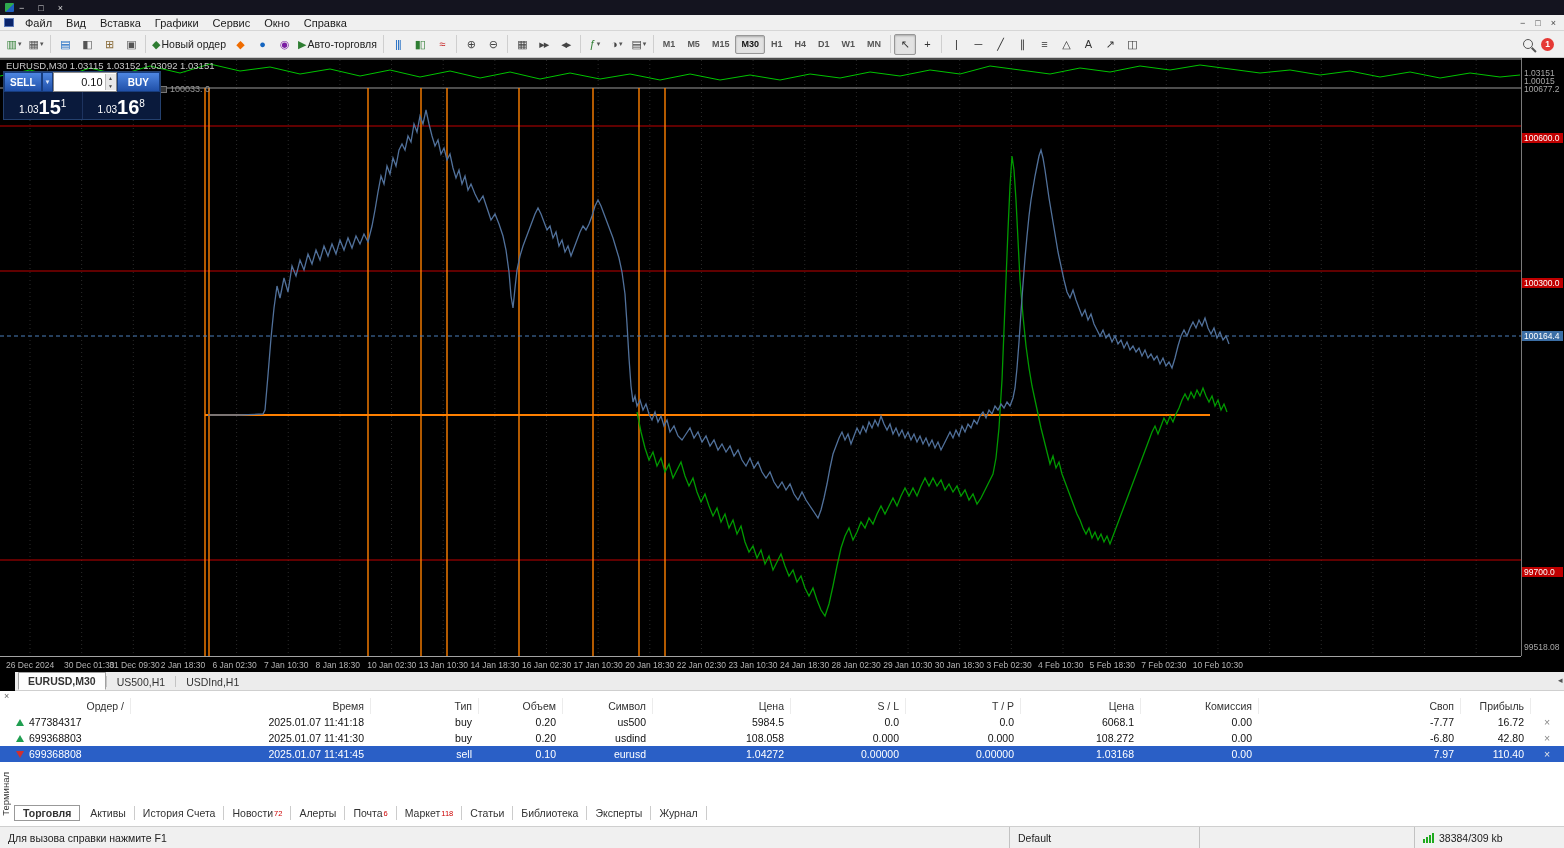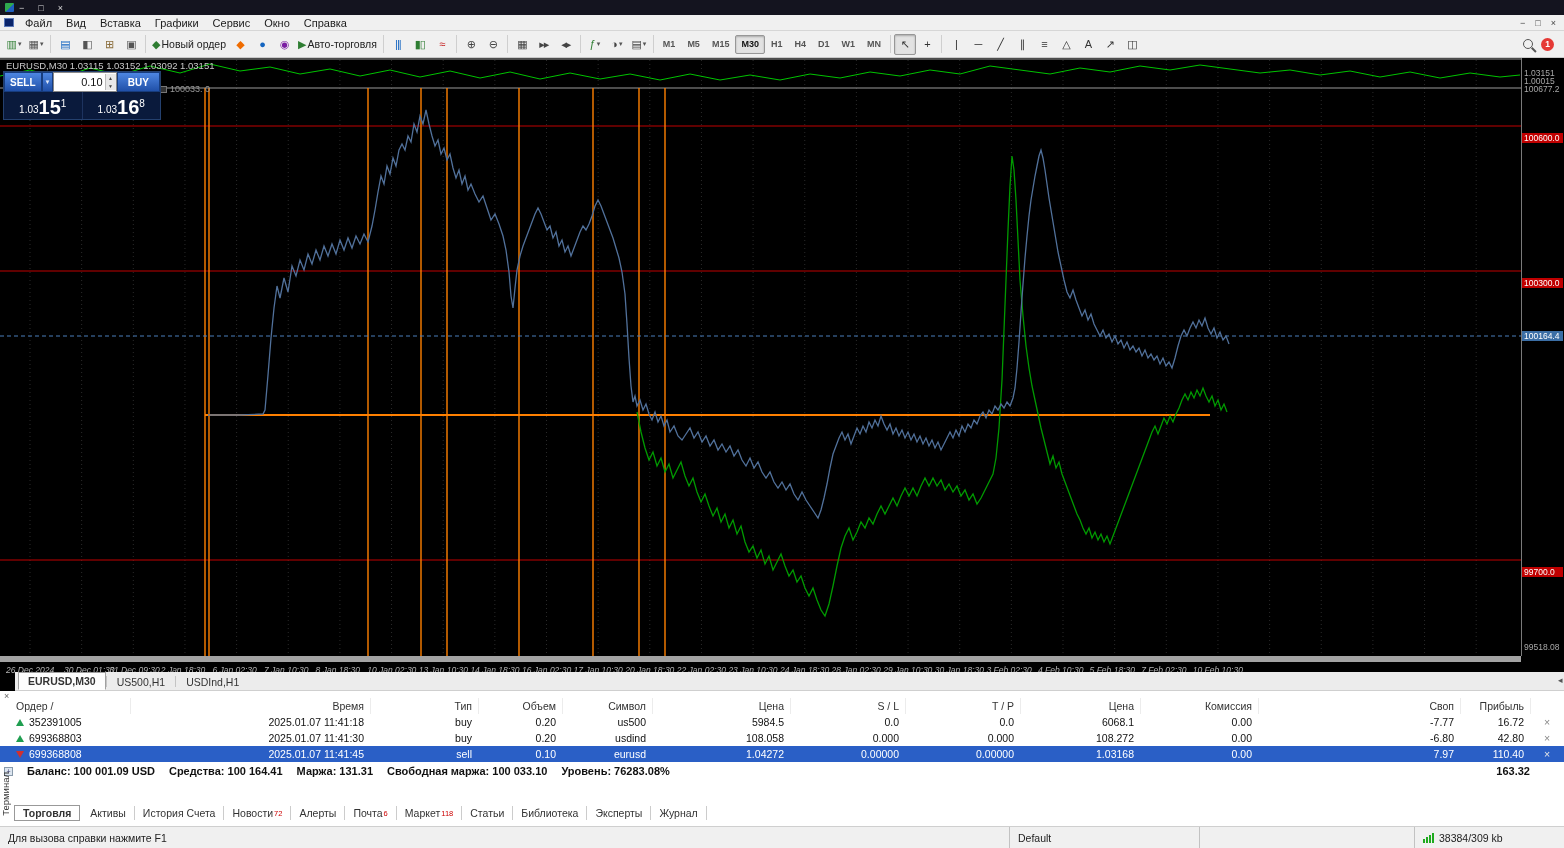--- a/index.html
+++ b/index.html
@@ -54,21 +54,21 @@
   .chart svg { position:absolute; top:0; left:0; }
   .ohlc { position:absolute; top:2px; left:6px; font-size:9.5px; color:#c8c8c8; z-index:5; }
   .marker { position:absolute; top:26px; left:160px; font-size:9px; color:#9a9a9a; z-index:5; display:flex; gap:3px; align-items:center;}
   .marker .mk-icon { width:7px; height:7px; border:1px solid #777; background:#333; display:inline-block; }
 
   .paxis { position:absolute; top:0; right:0; width:43px; height:598px; border-left:1px solid #7a7a7a; background:#000; z-index:4; }
   .pl { position:absolute; left:2px; font-size:8.5px; color:#a8a8a8; transform:translateY(-50%); white-space:nowrap; }
   .pl.red  { background:#c00000; color:#fff; padding:0 2px; left:0; right:1px;margin-top:12px; }
   .pl.blue { background:#3b6ea5; color:#fff; padding:0 2px; left:0; right:1px; }
 
-  .taxis { position:absolute; top:598px; left:0; width:1521px; height:16px; border-top:6px solid #a3a3a3; background:#000;font-style:italic; }
+  .taxis { position:absolute; top:598px; left:0; width:1521px; height:16px; border-top:1px solid #a3a3a3; background:#000; }
   .tl { position:absolute; top:3px; font-size:8.5px; color:#b4b4b4; white-space:nowrap; }
 
   
   .widget { position:absolute; top:13px; left:3px; width:158px; z-index:6;
     border:1px solid #24406e; background:#0a1a3c; }
   .w-row1 { display:flex; height:20px; }
   .w-btn { background:linear-gradient(#4d86e2,#2050a8); color:#fff; font-size:10px; font-weight:bold;
     border:1px solid #173c7d; display:flex; align-items:center; justify-content:center; }
   .w-sell { width:38px; } .w-buy { width:44px; }
   .w-dd { width:12px; background:linear-gradient(#4d86e2,#2050a8); border:1px solid #173c7d; color:#dce6f8; font-size:6px;
@@ -91,21 +91,21 @@
   .ctab.active { background:#fdfdfd; border:1px solid #a0a0a0; border-bottom:1px solid #fdfdfd; font-weight:bold; }
   .ctab-sep { width:1px; height:11px; background:#c4c4c4; margin-bottom:3px; }
   .ctab-arrows { position:absolute; right:5px; top:3px; display:flex; gap:7px; font-size:9px; color:#555; }
 
   
   .terminal { position:absolute; top:691px; left:0; width:1564px; height:135px; background:#fff; color:#111; }
   .t-close { position:absolute; top:1px; left:4px; font-size:9px; color:#666; line-height:1; }
   .t-grid { display:grid; grid-template-columns:130px 240px 108px 84px 90px 138px 115px 115px 120px 118px 202px 70px 34px; }
   .t-header { position:absolute; top:7px; left:0; width:1564px; height:16px; font-size:10.5px; color:#333; }
   .t-header .th { text-align:right; padding-right:6px; line-height:16px; border-left:1px solid #ececec; white-space:nowrap; overflow:hidden;}
-  .t-header .th:first-child { text-align:left; padding-left:16px; border-left:none; }
+  .t-header .th:first-child { text-align:right; padding-left:16px; border-left:none; }
   .t-rows { position:absolute; top:23px; left:0; width:1564px; }
   .t-row { height:16px; font-size:10.5px; color:#111; }
   .t-row .tc { text-align:right; padding-right:6px; line-height:16px; white-space:nowrap; }
   .t-row .tc-order { text-align:left; padding-left:16px; display:flex; align-items:center; gap:5px; }
   .t-row .tc-close { text-align:center; color:#888; padding-right:0; }
   .t-row.selected { background:#2a5fc6; color:#fff; }
   .t-row.selected .tc-close { color:#e8e8e8; }
   .tri-up { width:0; height:0; border-left:4px solid transparent; border-right:4px solid transparent; border-bottom:7px solid #1f9e50; display:inline-block; }
   .tri-down { width:0; height:0; border-left:4px solid transparent; border-right:4px solid transparent; border-top:7px solid #d03030; display:inline-block; }
   .t-balance { position:absolute; top:71px; left:0; width:1564px; height:18px; display:flex; align-items:center;
@@ -448,21 +448,21 @@
         <div class="th">Цена</div>
         <div class="th">Комиссия</div>
         <div class="th">Своп</div>
         <div class="th">Прибыль</div>
         <div class="th"></div>
       </div>
     <div class="t-rows" id="t-rows">
         <div class="t-row t-grid">
           <div class="tc tc-order">
             <span class="tri-up"></span>
-            <span>352391005</span>
+            <span>477384317</span>
           </div>
           <div class="tc">2025.01.07 11:41:18</div>
           <div class="tc">buy</div>
           <div class="tc">0.20</div>
           <div class="tc">us500</div>
           <div class="tc">5984.5</div>
           <div class="tc">0.0</div>
           <div class="tc">0.0</div>
           <div class="tc">6068.1</div>
           <div class="tc">0.00</div>
@@ -500,31 +500,20 @@
           <div class="tc">1.04272</div>
           <div class="tc">0.00000</div>
           <div class="tc">0.00000</div>
           <div class="tc">1.03168</div>
           <div class="tc">0.00</div>
           <div class="tc">7.97</div>
           <div class="tc">110.40</div>
           <div class="tc tc-close">×</div>
         </div>
       </div>
-    <div class="t-balance">
-      <span class="balance-expand-icon">+</span>
-      <span id="balance-parts" style="display:flex;gap:14px">
-          <span>Баланс: 100 001.09 USD</span>
-          <span>Средства: 100 164.41</span>
-          <span>Маржа: 131.31</span>
-          <span>Свободная маржа: 100 033.10</span>
-          <span>Уровень: 76283.08%</span>
-        </span>
-      <span class="b-profit">163.32</span>
-    </div>
     <div class="t-tabs" id="t-tabs">
         <div class="t-tab active">
           <span>Торговля</span>
         </div>
         <div class="t-tab">
           <span>Активы</span>
         </div>
         <div class="t-tab">
           <span>История Счета</span>
         </div>

